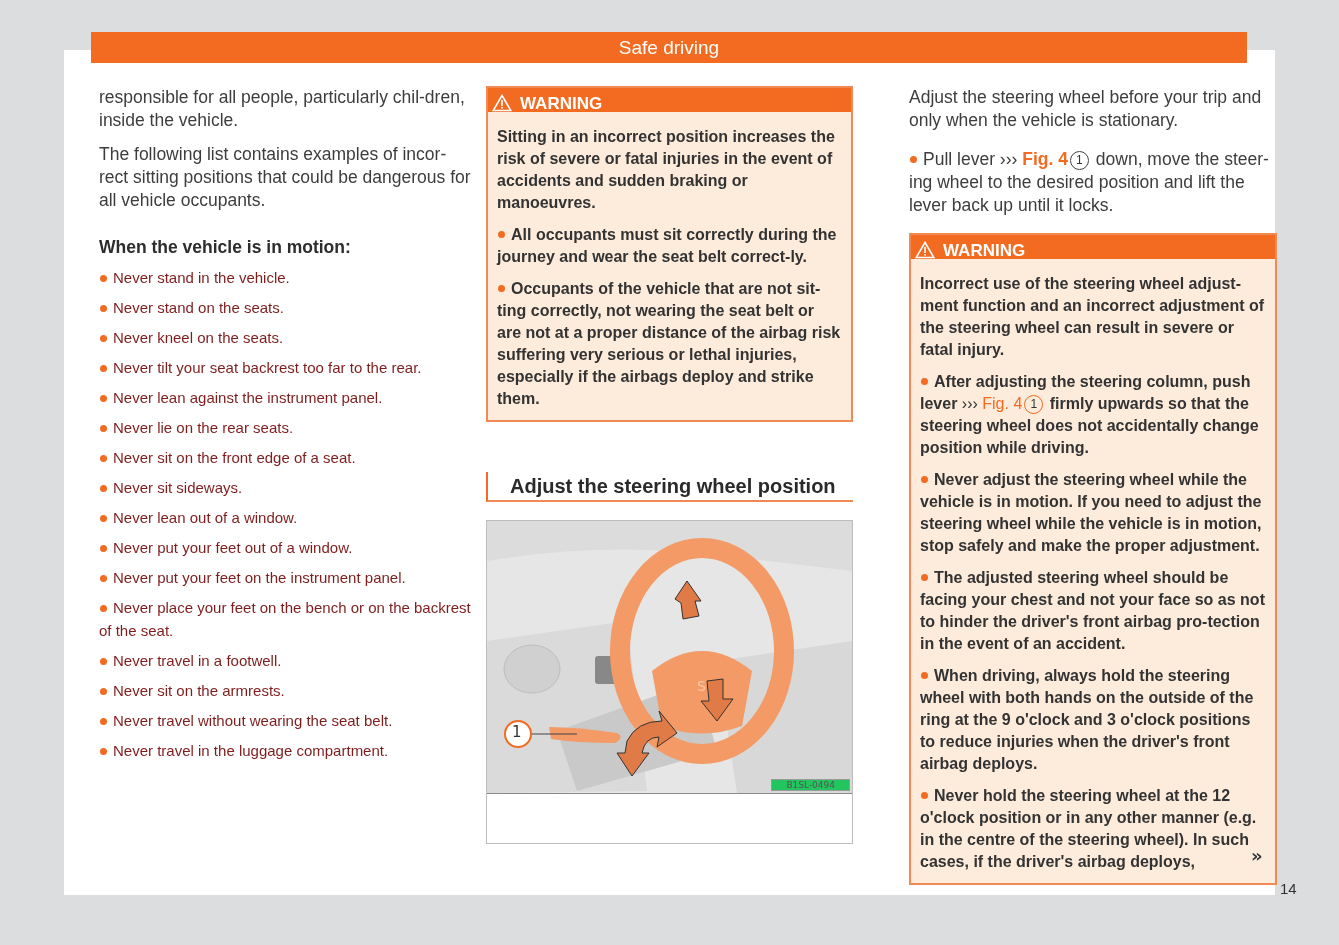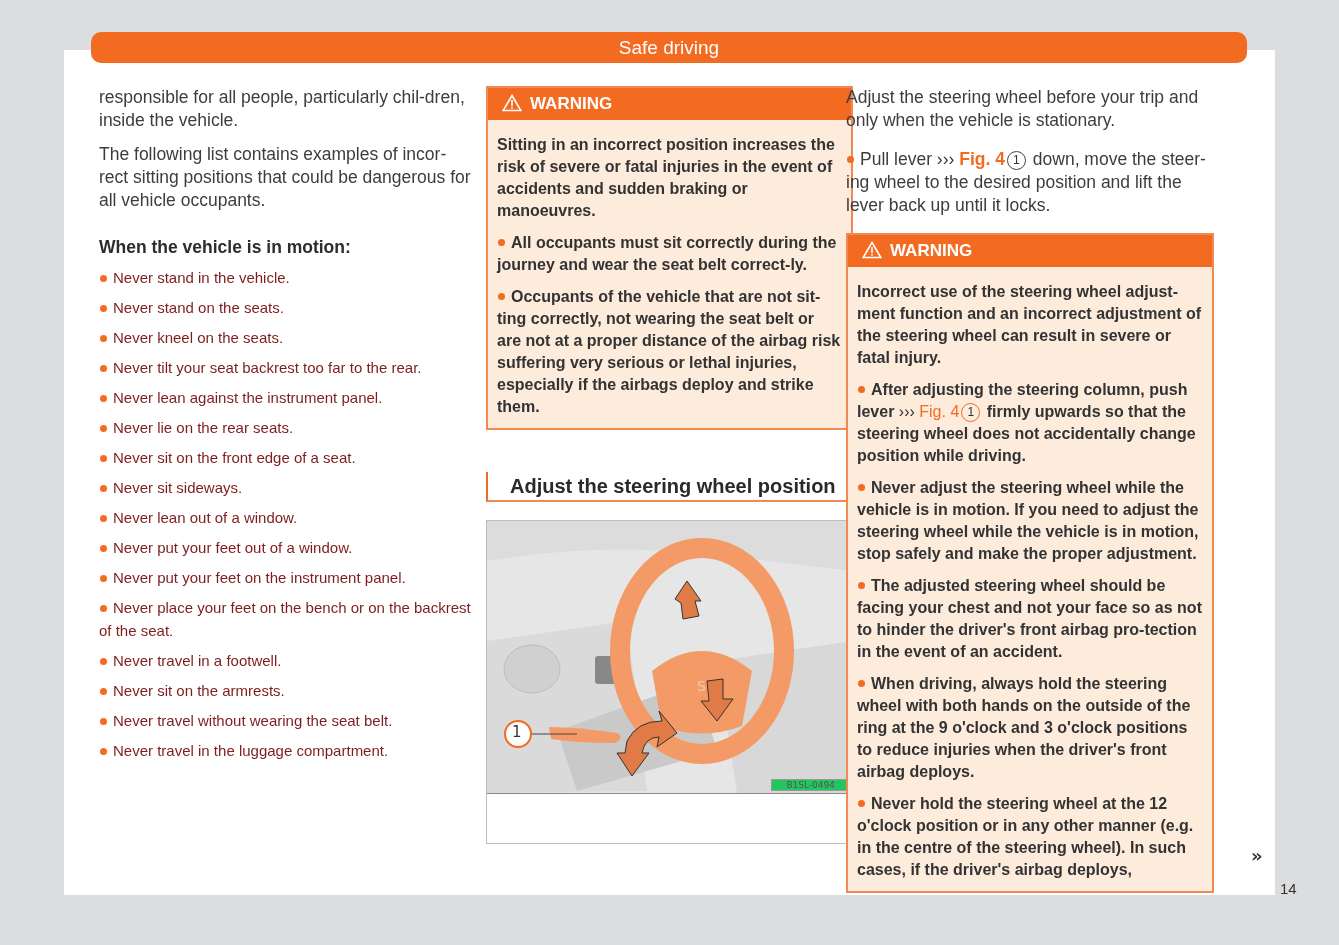--- a/index.html
+++ b/index.html
@@ -11,36 +11,35 @@
   }
   .page {
     position: absolute; left: 64px; top: 50px; width: 1211px; height: 845px;
     background: #ffffff;
   }
   .header-bar {
     position: absolute; left: 91px; top: 32px; width: 1156px; height: 31px;
     background: #f26b21;
     color: #fff; font-size: 19px; text-align: center; line-height: 31px;
     font-family: "Liberation Sans", sans-serif;
-    border-radius: 10px;
   }
   .col { position: absolute; font-size: 16.5px; line-height: 23px; }
   .col1 { left: 99px; top: 86px; width: 375px; }
   .col2 { left: 486px; top: 86px; width: 367px; }
-  .col3 { left: 846px; top: 86px; width: 368px; }
+  .col3 { left: 909px; top: 86px; width: 368px; }
   .para { margin: 0 0 11px 0; font-family: "Liberation Sans", sans-serif; font-size: 17.5px; color:#3d3d3d; }
   .subhead { font-weight: bold; margin: 24px 0 7px 0; font-family: "Liberation Sans", sans-serif; font-size: 17.5px; color:#2d2d2d;}
   .bl { margin: 0 0 7px 0; font-family: Liberation Sans, sans-serif; font-size: 15px; color:#7f1d1d; }
   .dot { display: inline-block; width: 7px; height: 7px; border-radius: 50%; background: #f26b21; margin: 0 6px 2px 1px; vertical-align: middle; }
   .warn {
     border: 2px solid #f08a55; background: #fdebdc;
   }
   .warn-head {
     background: #f26b21; color: #fff; font-weight: bold; font-size: 17px;
-    height: 32px; line-height: 32px; padding-left: 14px;
+    height: 24px; line-height: 32px; padding-left: 4px;
     font-family: "Liberation Sans", sans-serif;
   }
   .warn-head svg { vertical-align: -3px; margin-right: 8px; }
   .warn-body { padding: 4px 9px 4px 9px; font-weight: bold; font-size: 16px; line-height: 22px; color: #333; font-family: "Liberation Sans", sans-serif;}
   .warn-body p { margin: 10px 0 6px 0; }
   .section-title {
     position: absolute; left: 486px; top: 472px; width: 367px; height: 30px;
     border-left: 2px solid #f26b21; border-bottom: 2px solid #f08a55;
     font-weight: bold; font-size: 20px; color: #2a2a2a; padding-left: 22px; line-height: 28px;
     box-sizing: border-box; font-family: "Liberation Sans", sans-serif;

